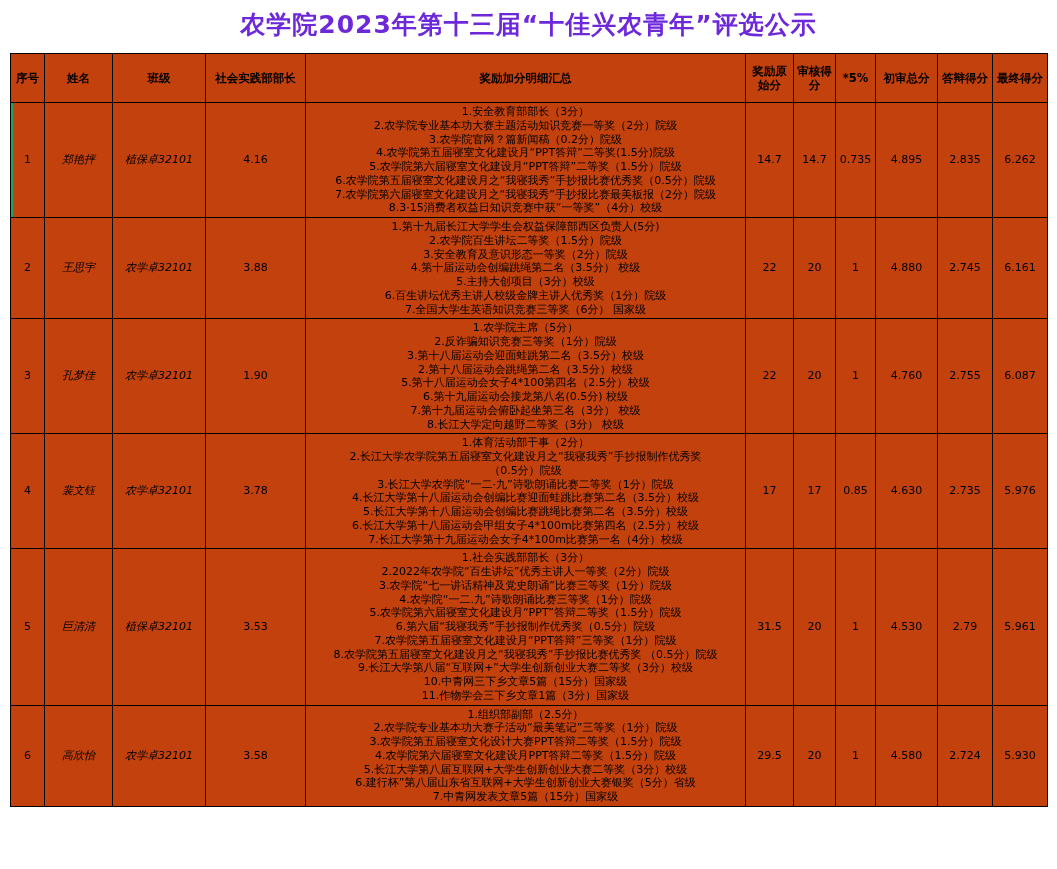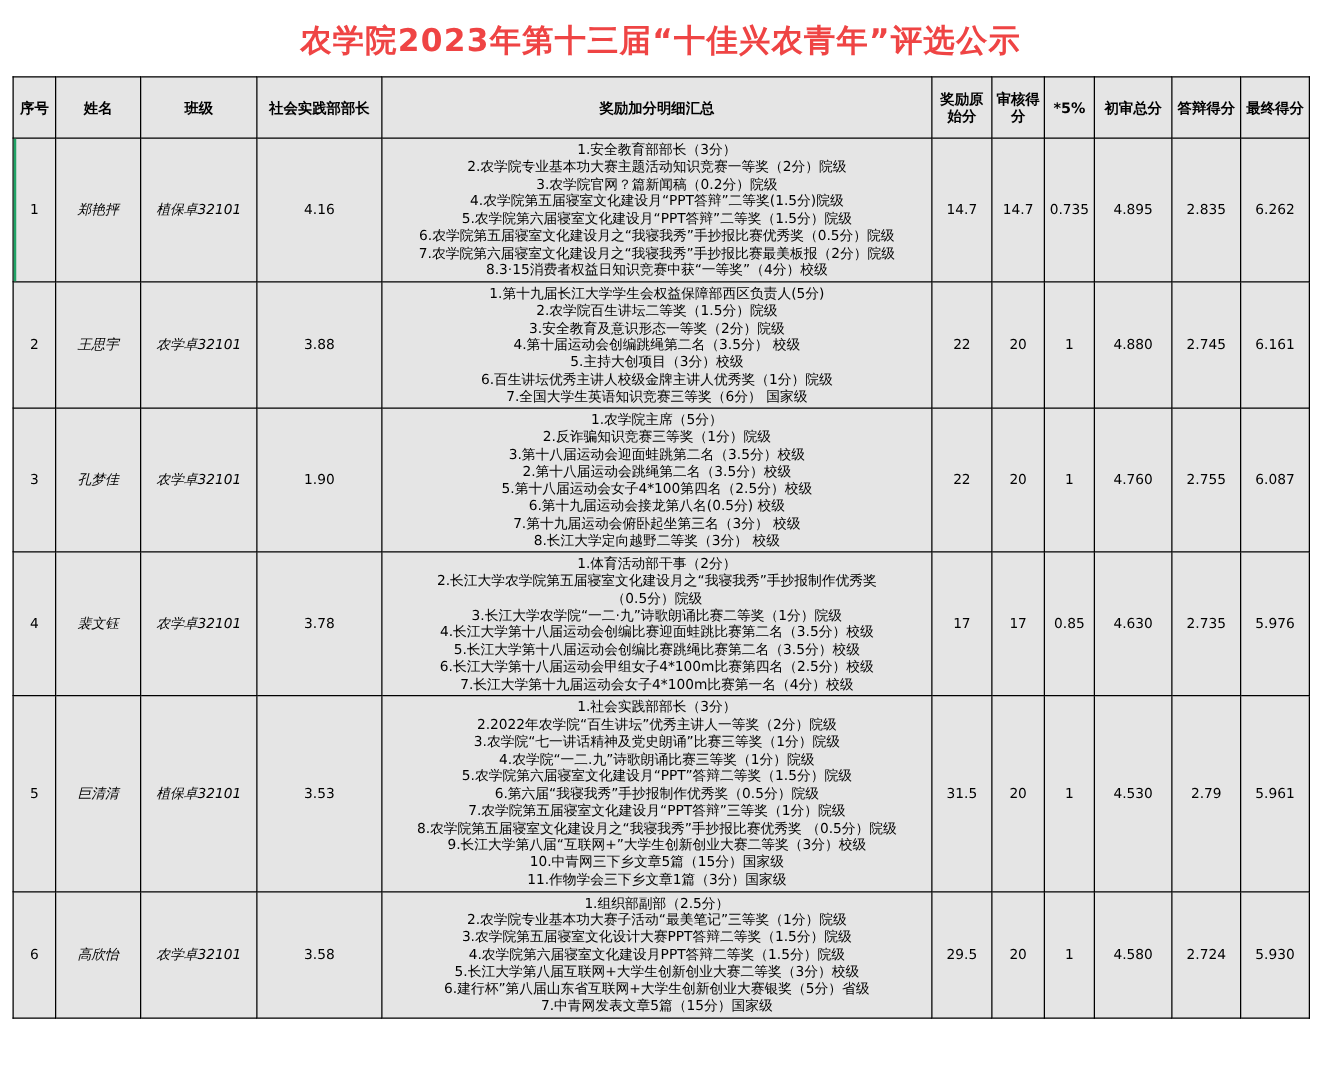--- a/index.html
+++ b/index.html
@@ -19,30 +19,30 @@
     height: 869px;
     position: relative;
     background: #ffffff;
     box-sizing: border-box;
   }
   .title {
     text-align: center;
     font-size: 25px;
     font-weight: bold;
     letter-spacing: 1px;
-    padding: 16px 0 12px 0;
-    color: #ef4444;
+    padding: 8px 0 12px 0;
+    color: #6d28d9;
     font-family: "DejaVu Sans", "Liberation Sans", sans-serif;
   }
   table.main {
     border-collapse: collapse;
     table-layout: fixed;
     width: 1037px;
     margin: 0 10px;
-    background: #e5e5e5;
+    background: #c2410c;
   }
   table.main th, table.main td {
     border: 1px solid #000000;
     vertical-align: middle;
     padding: 2px 3px;
     font-size: 11px;
     line-height: 1.25;
   }
   table.main thead th {
     text-align: center;

